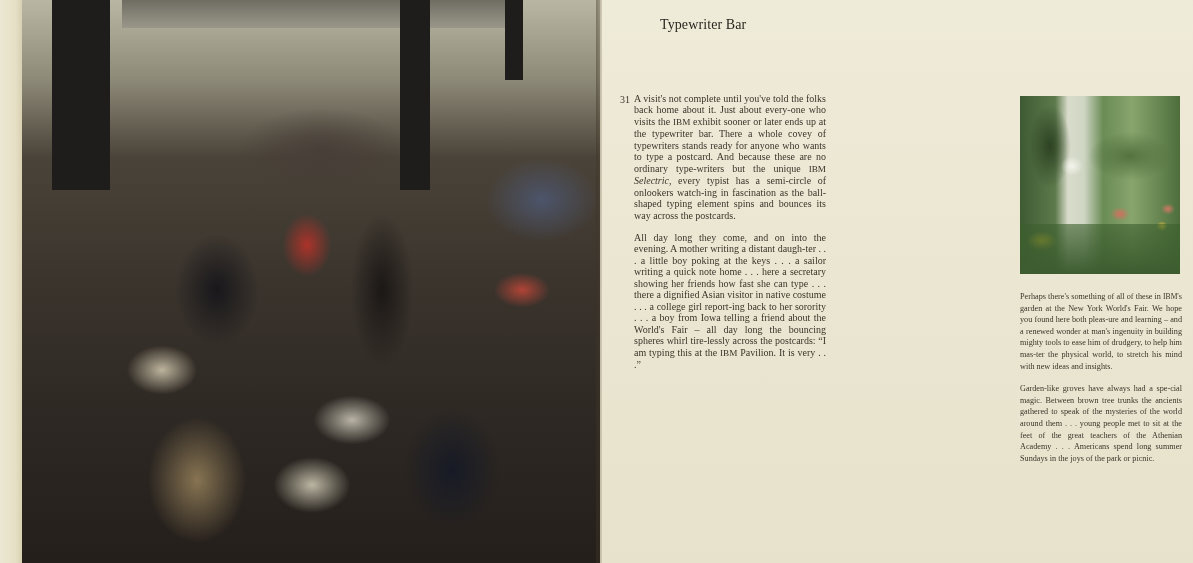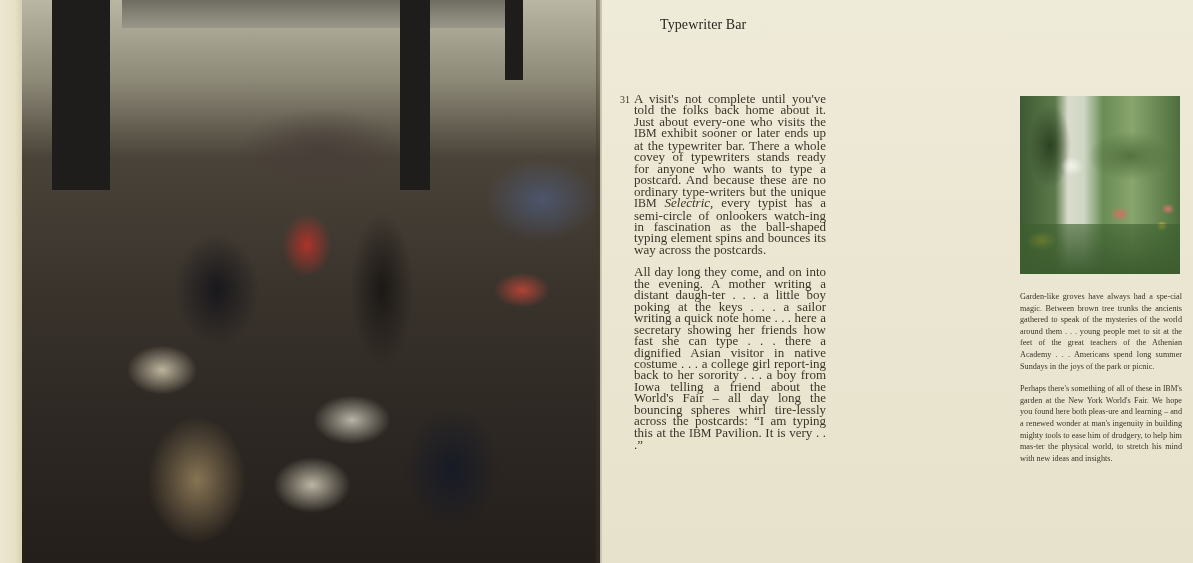--- a/index.html
+++ b/index.html
@@ -52,21 +52,21 @@
     .section-title {
       position: absolute; left: 58px; top: 17px;
       font-size: 14px; color: #2a261f; letter-spacing: 0.1px;
     }
     .page-number {
       position: absolute; left: 18px; top: 94px;
       font-size: 10px; color: #3c372c;
     }
     .body-col {
       position: absolute; left: 32px; top: 93px; width: 192px;
-      font-size: 13px; line-height: 11.45px; color: #3a352a;
+      font-size: 10px; line-height: 11.45px; color: #3a352a;
       text-align: justify; hyphens: manual;
     }
     .body-col p { margin: 0 0 11px 0; }
     .sc { font-variant: small-caps; font-size: 0.92em; }
     .it { font-style: italic; }
 
     .photo-right {
       position: absolute; left: 418px; top: 96px; width: 160px; height: 178px;
       background:
         radial-gradient(ellipse 16px 14px at 52px 70px, rgba(255,255,250,0.7), transparent 70%),
@@ -114,17 +114,17 @@
     <div class="body-col">
       <p><span>A visit's not complete until you've told the folks back home about it. Just about every-one who visits the </span><span class="sc">IBM</span><span> exhibit sooner or later ends up at the typewriter bar. There a whole covey of typewriters stands ready for anyone who wants to type a postcard. And because these are no ordinary type-writers but the unique </span><span class="sc">IBM</span> <span class="it">Selectric</span><span>, every typist has a semi-circle of onlookers watch-ing in fascination as the ball-shaped typing element spins and bounces its way across the postcards.</span></p>
       <p><span>All day long they come, and on into the evening. A mother writing a distant daugh-ter . . . a little boy poking at the keys . . . a sailor writing a quick note home . . . here a secretary showing her friends how fast she can type . . . there a dignified Asian visitor in native costume . . . a college girl report-ing back to her sorority . . . a boy from Iowa telling a friend about the World's Fair – all day long the bouncing spheres whirl tire-lessly across the postcards: “I am typing this at the </span><span class="sc">IBM</span><span> Pavilion. It is very . . .”</span></p>
     </div>
 
     <div class="photo-right" title="Garden with green foliage, pink and yellow flowers">
       <div class="plant-base"></div>
     </div>
 
     <div class="caption-col">
+      <p><span>Perhaps there's something of all of these in </span><span class="sc">IBM</span><span>'s garden at the New York World's Fair. We hope you found here both pleas-ure and learning – and a renewed wonder at man's ingenuity in building mighty tools to ease him of drudgery, to help him mas-ter the physical world, to stretch his mind with new ideas and insights.</span></p>
       <p>Garden-like groves have always had a spe-cial magic. Between brown tree trunks the ancients gathered to speak of the mysteries of the world around them . . . young people met to sit at the feet of the great teachers of the Athenian Academy . . . Americans spend long summer Sundays in the joys of the park or picnic.</p>
-      <p><span>Perhaps there's something of all of these in </span><span class="sc">IBM</span><span>'s garden at the New York World's Fair. We hope you found here both pleas-ure and learning – and a renewed wonder at man's ingenuity in building mighty tools to ease him of drudgery, to help him mas-ter the physical world, to stretch his mind with new ideas and insights.</span></p>
     </div>
   </div>
 </div>
 
 </body></html>

